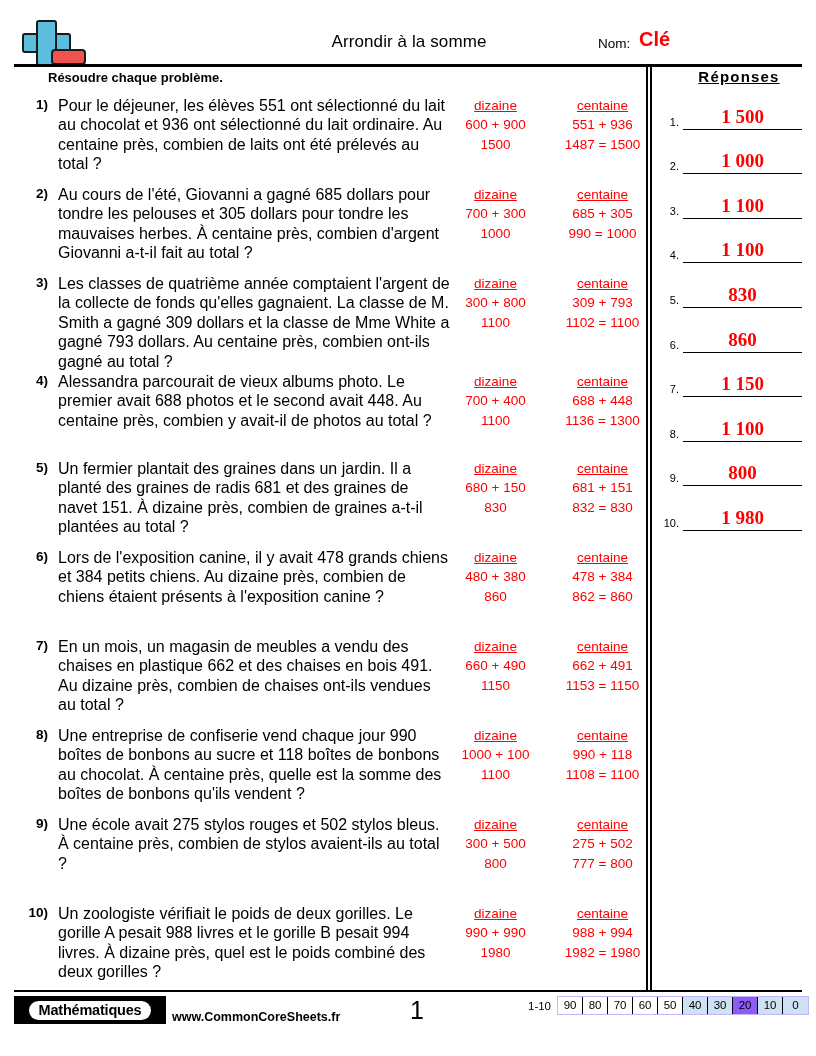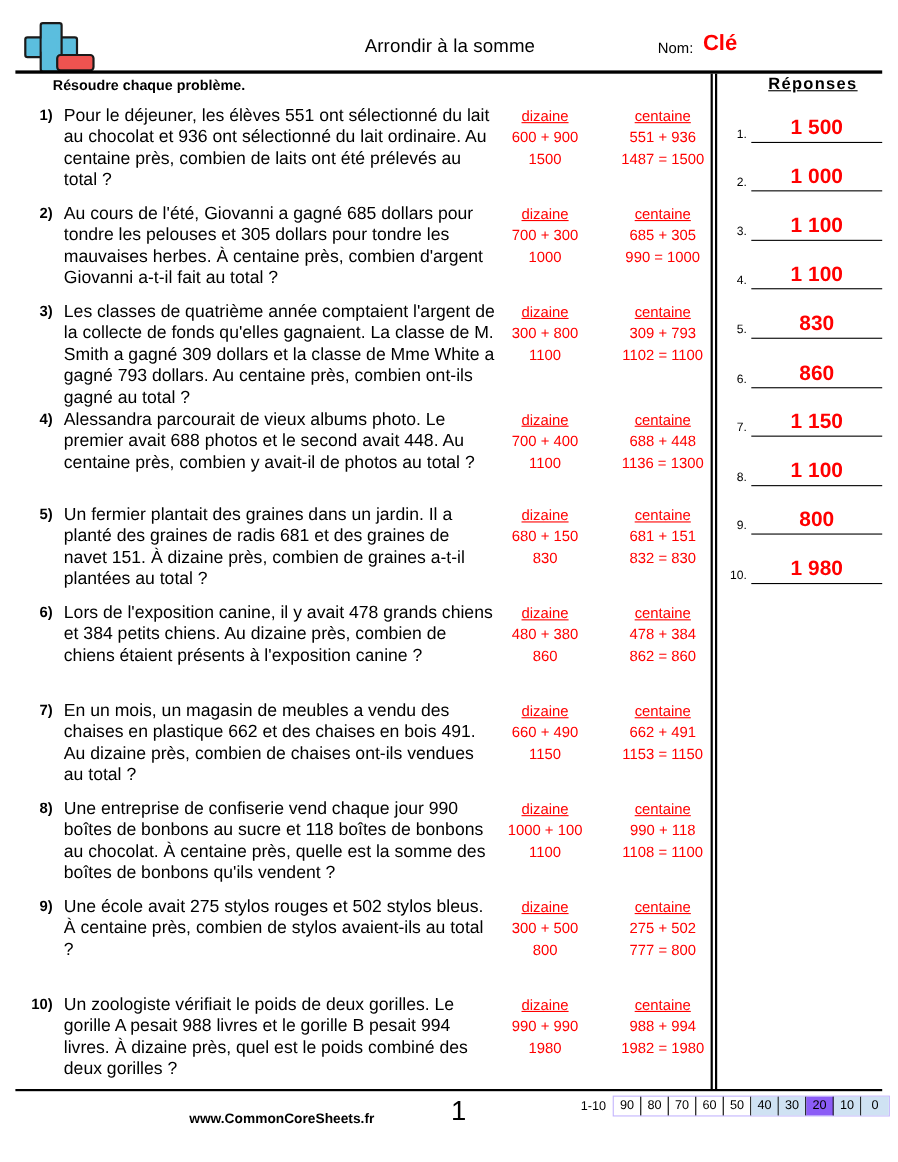--- a/index.html
+++ b/index.html
@@ -189,20 +189,21 @@
     height: 29px;
   }
   .ans-val {
     position: absolute;
     left: 28px; bottom: 2px;
     width: 119px;
     text-align: center;
     font-size: 19px;
     font-weight: bold;
     color: #ff0000;
+    font-family: Liberation Serif, serif;
   }
 
   
   .rule-bottom {
     position: absolute;
     left: 14px; top: 990px;
     width: 788px; height: 2px;
     background: #000;
   }
   .brand {
@@ -498,20 +499,23 @@
         <div class="ans-row">
           <div class="ans-idx">10.</div>
           <div class="ans-line"></div>
           <div class="ans-val">1 980</div>
         </div>
       </div>
   </div>
 
   <div class="rule-bottom"></div>
 
+  <div class="brand">
+    <span class="brand-pill">Mathématiques</span>
+  </div>
   <div class="site">www.CommonCoreSheets.fr</div>
   <div class="page-num">1</div>
 
   <div class="scale">
     <div class="scale-label">1-10</div>
     <div class="scale-cells" id="scale-cells">
         <div>90</div>
         <div>80</div>
         <div>70</div>
         <div>60</div>

